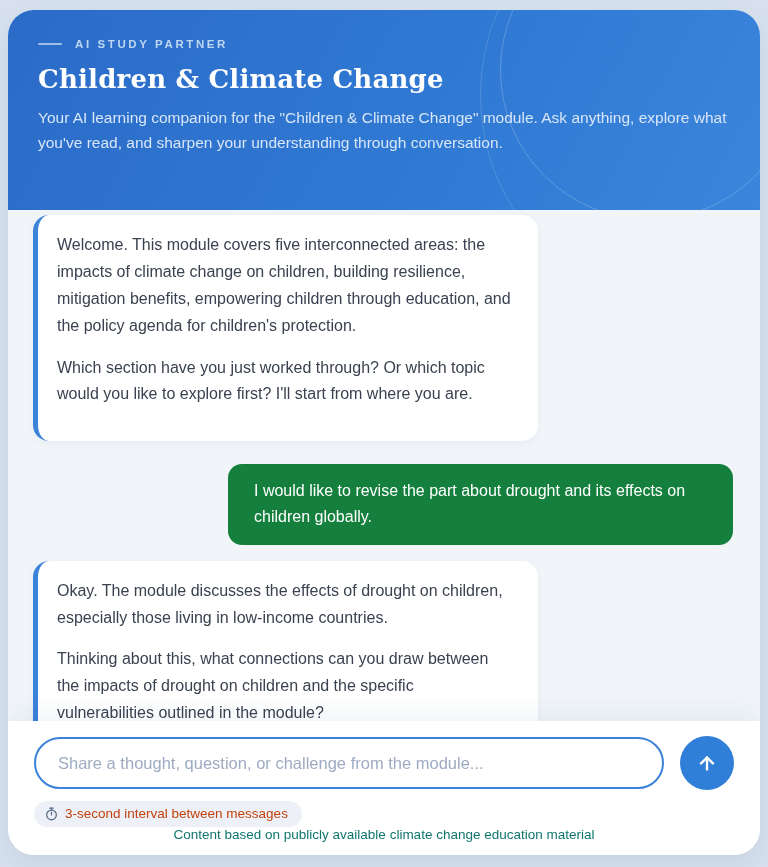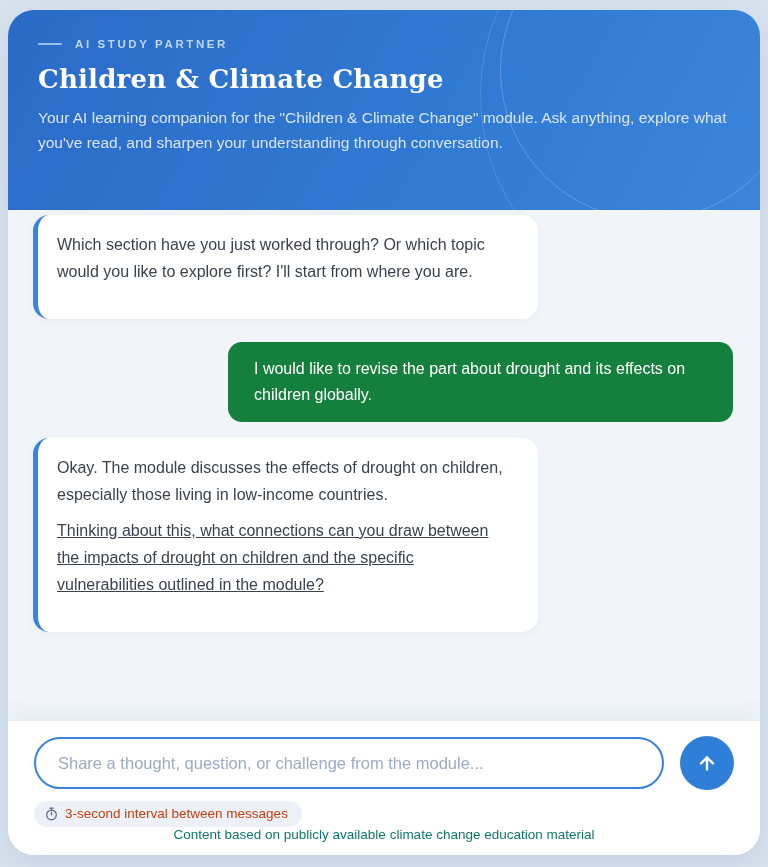--- a/index.html
+++ b/index.html
@@ -64,21 +64,21 @@
     display: flex; flex-direction: column;
   }
   .msg-row { display: flex; }
   .msg-row.user { justify-content: flex-end; margin: 23px 0 16px; }
   .bubble {
     max-width: 505px;
     font-size: 16px;
     line-height: 1.68;
     border-radius: 16px;
   }
-  .bubble p + p { margin-top: 9px; text-decoration: underline; }
+  .bubble p + p { margin-top: 15px; }
   .bubble.assistant {
     background: #ffffff;
     color: #3a direction4250;
     color: #3a4250;
     border-left: 5px solid #3b82d9;
     padding: 17px 26px 33px 19px;
     box-shadow: 0 2px 8px rgba(40,70,120,0.05);
   }
   .bubble.user {
     background: #15803d;
@@ -150,20 +150,21 @@
         <span class="eyebrow-dash"></span>
         <span class="eyebrow">AI STUDY PARTNER</span>
       </div>
       <h1 class="title">Children &amp; Climate Change</h1>
       <p class="subtitle">Your AI learning companion for the "Children &amp; Climate Change" module. Ask anything, explore what you've read, and sharpen your understanding through conversation.</p>
     </div>
 
     <div class="chat">
         <div class="msg-row assistant">
           <div class="bubble assistant">
+            <p>Welcome. This module covers five interconnected areas: the impacts of climate change on children, building resilience, mitigation benefits, empowering children through education, and the policy agenda for children's protection.</p>
             <p>Which section have you just worked through? Or which topic would you like to explore first? I'll start from where you are.</p>
           </div>
         </div>
         <div class="msg-row user">
           <div class="bubble user">
             <p>I would like to revise the part about drought and its effects on children globally.</p>
           </div>
         </div>
         <div class="msg-row assistant">
           <div class="bubble assistant">

